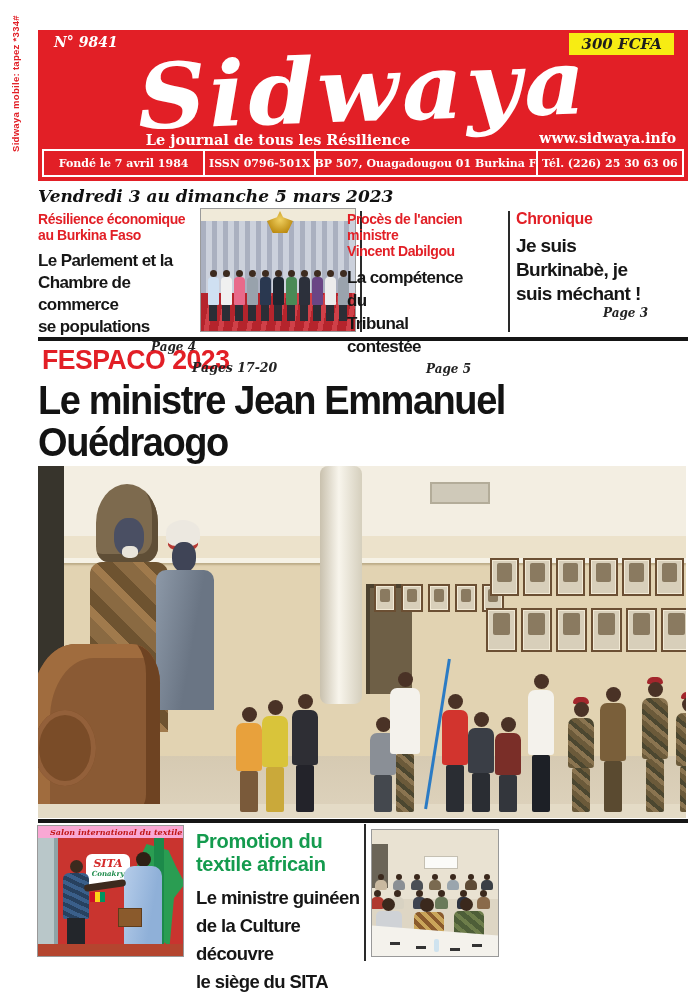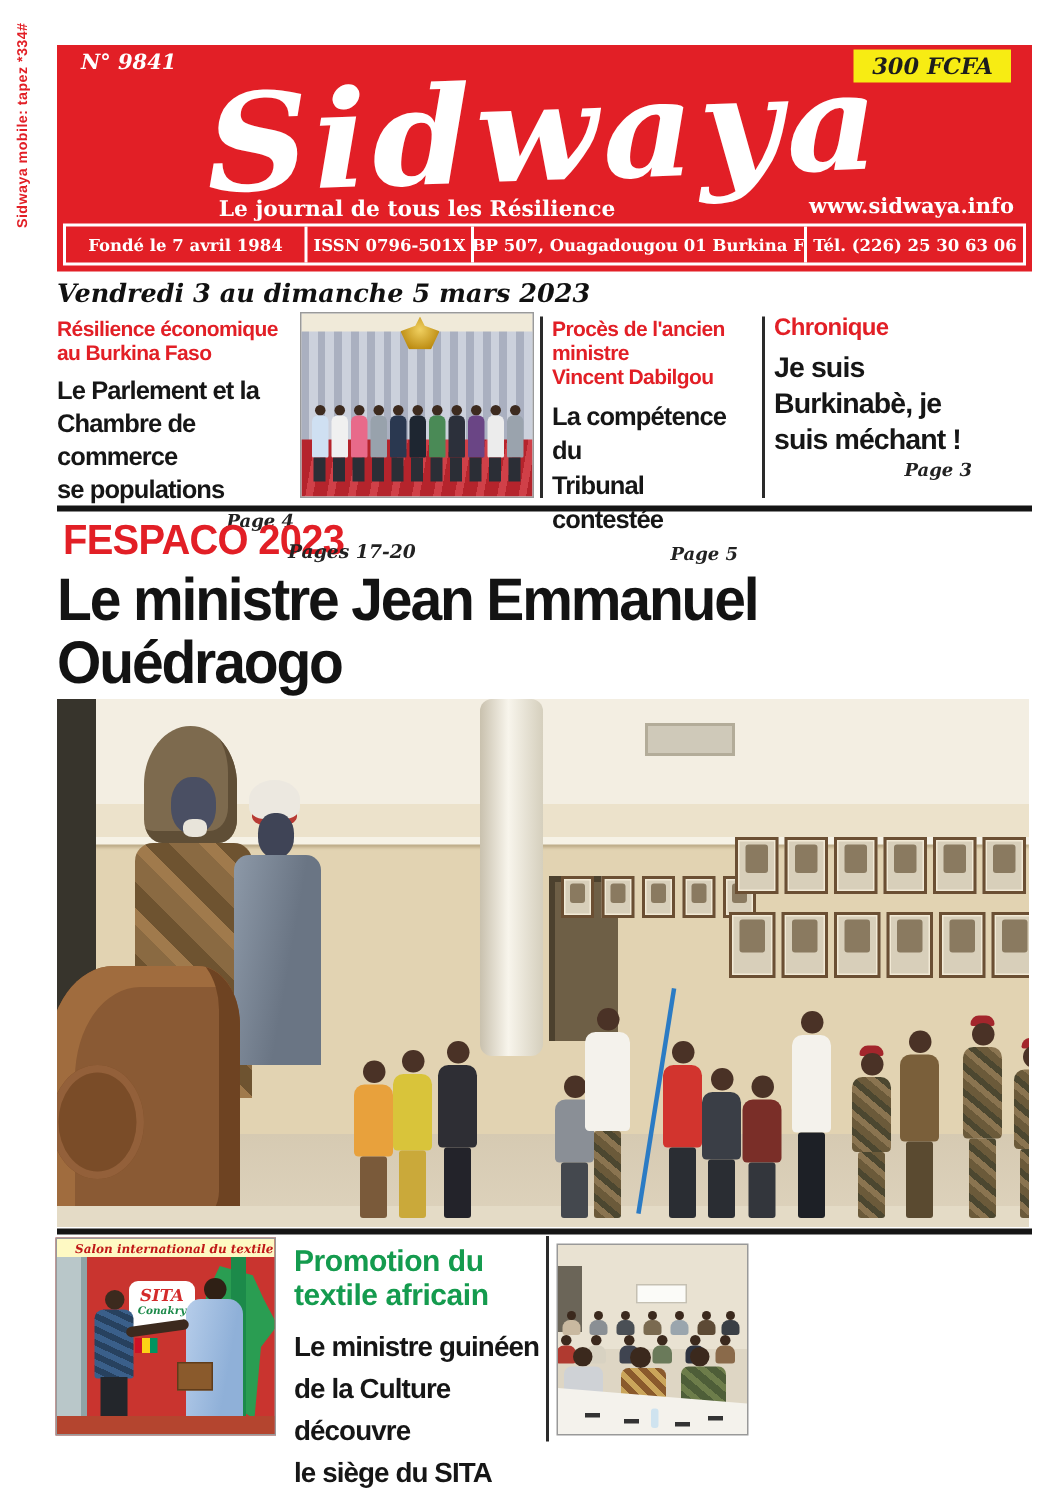--- a/index.html
+++ b/index.html
@@ -33,21 +33,21 @@
   
   .dateline{position:absolute;left:38px;top:186px;font:italic bold 17px "DejaVu Serif",serif;color:#111;}
 
   
   .kicker{color:#e21f26;font-weight:bold;font-size:14px;line-height:16px;letter-spacing:-.4px;}
   .headline{color:#161616;font-weight:bold;letter-spacing:-.6px;}
   .pageref{font:italic bold 12px "DejaVu Serif",serif;color:#222;text-align:right;}
   .story1{position:absolute;left:38px;top:211px;width:162px;}
   .story1 .headline{font-size:17px;line-height:22px;margin-top:7px;}
   .story1 .pageref{margin-top:2px;padding-right:4px;}
-  .story2{position:absolute;left:368px;top:211px;width:138px;}
+  .story2{position:absolute;left:347px;top:211px;width:138px;}
   .story2 .headline{font-size:17px;line-height:23px;margin-top:7px;}
   .story2 .pageref{margin-top:4px;padding-right:14px;}
   .story3{position:absolute;left:516px;top:211px;width:172px;}
   .story3 .kicker{font-size:16px;}
   .story3 .headline{font-size:19px;line-height:24px;margin-top:7px;}
   .story3 .pageref{margin-top:0;padding-right:40px;}
   .vdiv{position:absolute;width:2px;background:#2a2a2a;}
   .vdiv1{left:360px;top:211px;height:121px;}
   .vdiv2{left:508px;top:211px;height:121px;}
   .hrule{position:absolute;left:38px;width:650px;height:4px;background:#151515;}
@@ -123,21 +123,21 @@
   .bheadline{color:#161616;font-weight:bold;font-size:18.5px;line-height:28px;letter-spacing:-.6px;margin-top:8px;}
   .bstory1{position:absolute;left:196px;top:830px;width:166px;}
   .bstory1 .pageref{margin-top:8px;padding-right:6px;}
   .bstory2{position:absolute;left:502px;top:834px;width:190px;}
   .bstory2 .bkicker{margin-left:0;}
   .bstory2 .pageref{margin-top:6px;padding-right:46px;}
   .bdiv{left:364px;top:824px;height:137px;}
 
   
   .sita{left:37px;top:825px;width:147px;height:132px;background:#c9342f;border:1px solid #999;}
-  .sita-topstrip{left:0;right:0;top:0;height:12px;background:#fef9c3;overflow:hidden;
+  .sita-topstrip{left:0;right:0;top:0;height:12px;background:#f9a8d4;overflow:hidden;
                  font:italic bold 8px "DejaVu Serif",serif;color:#c01818;white-space:nowrap;line-height:12px;padding-left:12px;}
   .sita-door{left:0;top:12px;width:20px;height:108px;background:#b9c7c9;box-shadow:inset -4px 0 0 #8fa3a6;}
   .sita-greenbar{left:116px;top:12px;width:10px;height:120px;background:#1c8a4a;}
   .africa{left:92px;top:18px;width:55px;height:104px;background:#2a9d52;
           clip-path:polygon(30% 0,70% 6%,84% 22%,100% 38%,80% 52%,72% 98%,48% 90%,32% 62%,4% 46%,14% 18%);}
   .sita-logo{left:48px;top:28px;width:44px;height:32px;background:#fff;border-radius:6px;
              text-align:center;overflow:hidden;}
   .sita-logo b{display:block;font:italic bold 11px "DejaVu Serif",serif;color:#d42b2b;margin-top:3px;}
   .sita-logo i{display:block;font:italic bold 7px "DejaVu Serif",serif;color:#1c8a4a;margin-top:-1px;}
   .gflag{left:52px;top:66px;width:15px;height:10px;

